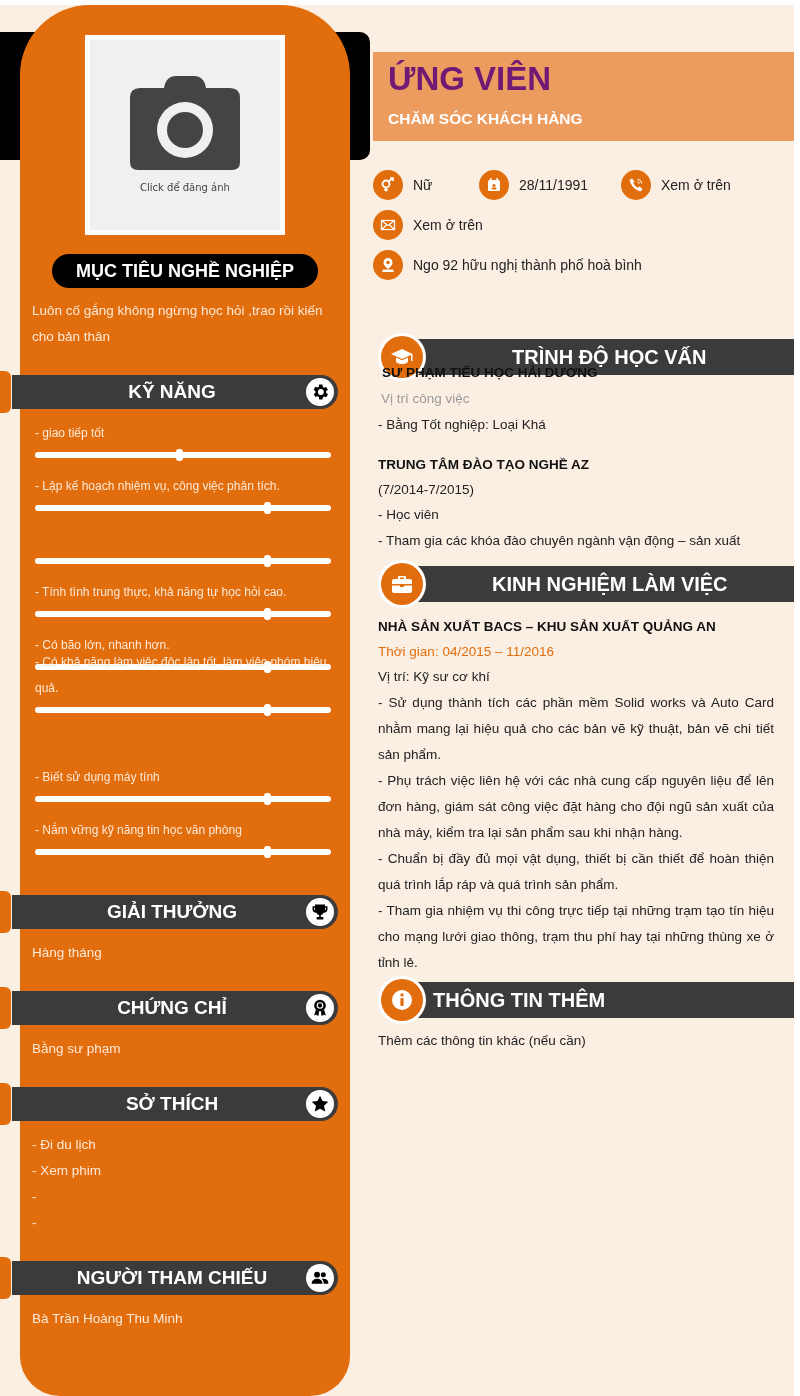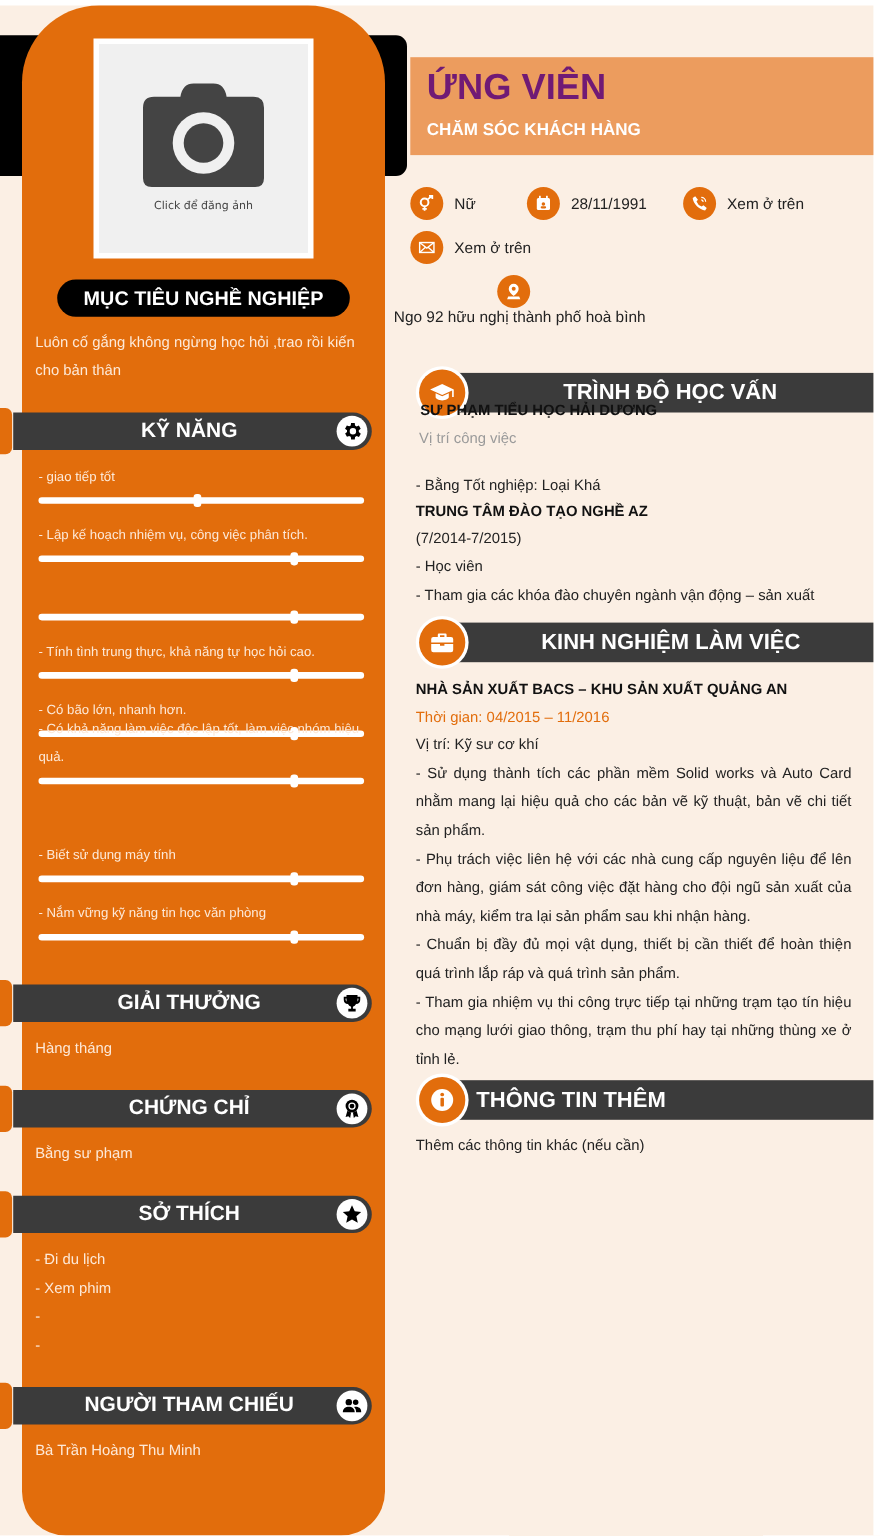--- a/index.html
+++ b/index.html
@@ -236,21 +236,21 @@
   </div>
   <div class="info-row" style="left:373px; top:205px;">
     <div class="info-icon">
       <svg viewBox="0 0 16 16">
           <rect x="1.5" y="3.5" width="13" height="9" fill="none" stroke="#fff" stroke-width="1.3"></rect>
           <path d="M1.5 3.5l6.5 5 6.5-5M1.5 12.5l5-4.5M14.5 12.5l-5-4.5" stroke="#fff" stroke-width="1.2" fill="none"></path>
         </svg>
     </div>
     <div class="info-text">Xem ở trên</div>
   </div>
-  <div class="info-row" style="left:358px; top:245px;flex-direction:column;">
+  <div class="info-row" style="left:373px; top:245px;">
     <div class="info-icon">
       <svg viewBox="0 0 16 16">
           <path fill="#fff" d="M8 1a4.5 4.5 0 0 1 4.5 4.5C12.5 9 8 12 8 12S3.5 9 3.5 5.5A4.5 4.5 0 0 1 8 1z"></path>
           <circle cx="8" cy="5.5" r="1.8" fill="#e26d0c"></circle>
           <path d="M3 12.5h10l1 2.5H2z" fill="#fff"></path>
         </svg>
     </div>
     <div class="info-text">Ngo 92 hữu nghị thành phố hoà bình</div>
   </div>
 
@@ -262,21 +262,21 @@
             <path fill="#fff" d="M12 4L1 9l11 5 9-4.1V16h1.5V9z"></path>
             <path fill="#fff" d="M6 12.5v3.5c0 1.7 2.7 3 6 3s6-1.3 6-3v-3.5l-6 2.7z"></path>
           </svg>
       </div>
     </div>
     <div class="label" style="left:134px;">TRÌNH ĐỘ HỌC VẤN</div>
   </div>
 
   <div class="r-text r-bold" style="top:355px; left:382px;">SƯ PHẠM TIỂU HỌC HẢI DƯƠNG</div>
   <div class="r-text r-muted" style="top:381px; left:381px;">Vị trí công việc</div>
-  <div class="r-text" style="top:407px;margin-top:16px;">- Bằng Tốt nghiệp: Loại Khá</div>
+  <div class="r-text" style="top:407px;">- Bằng Tốt nghiệp: Loại Khá</div>
 
   <div class="r-text r-bold" style="top:447px;">TRUNG TÂM ĐÀO TẠO NGHỀ AZ</div>
   <div class="r-text" style="top:472px;">(7/2014-7/2015)</div>
   <div class="r-text" style="top:497px;">- Học viên</div>
   <div class="r-text" style="top:523px;">- Tham gia các khóa đào chuyên ngành vận động – sản xuất</div>
 
   <div class="main-heading" style="top:561px;">
     <div class="bar"></div>
     <div class="circle">
       <div class="circle-inner">

